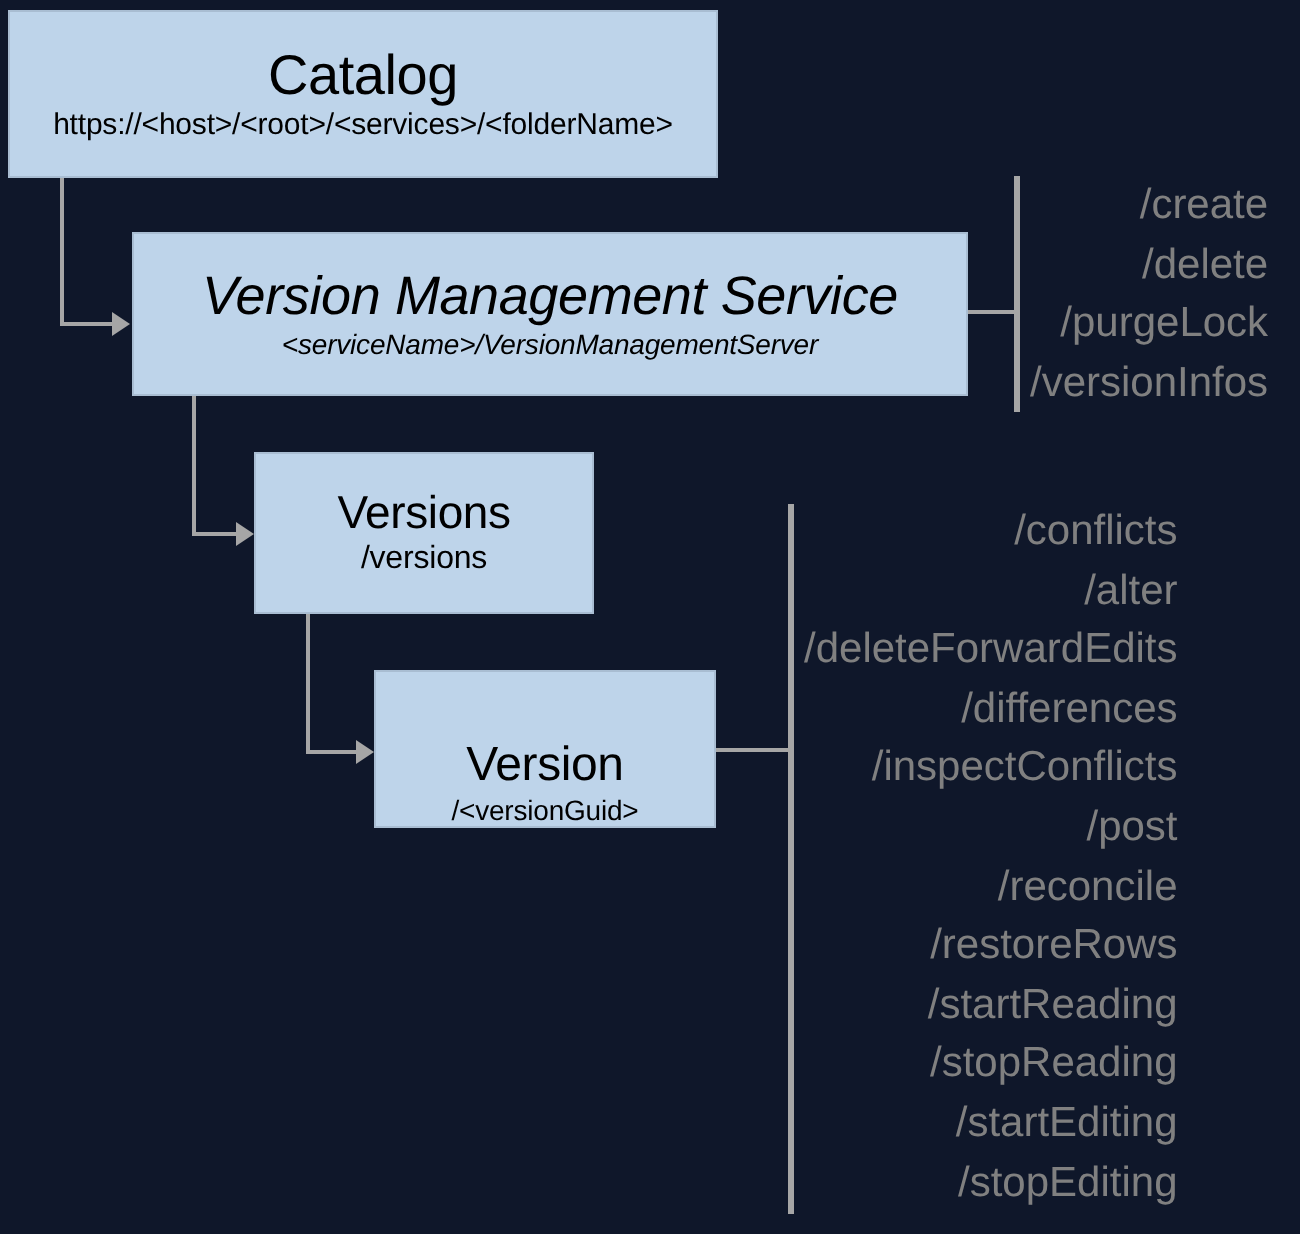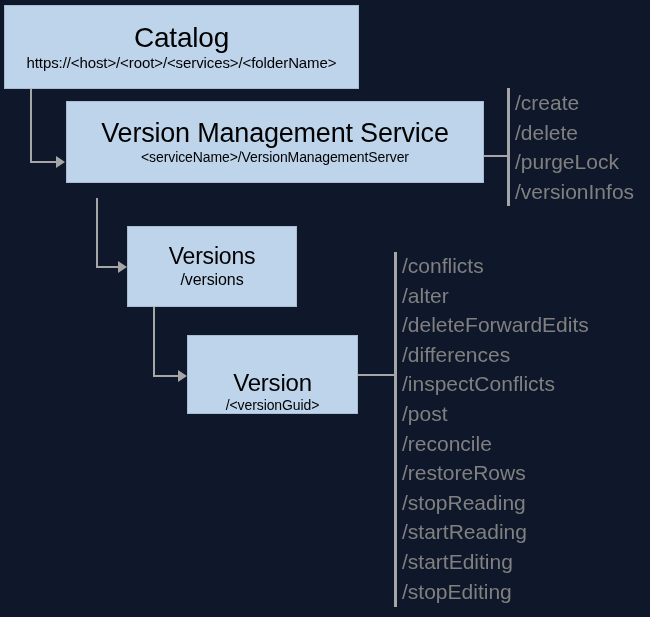--- a/index.html
+++ b/index.html
@@ -38,39 +38,40 @@
   .node .subtitle {
     white-space: nowrap;
     letter-spacing: -0.1px;
   }
 
   
   #node-catalog   { left: 4px;   top: 5px;   width: 355px; height: 84px; }
   #node-catalog .title    { font-size: 28px; margin-bottom: 1px; }
   #node-catalog .subtitle { font-size: 15px; }
 
-  #node-vms       { left: 66px;  top: 101px; width: 418px; height: 82px; }
+  #node-vms       { left: 66px;  top: 116px; width: 418px; height: 82px; font-style: italic; }
   #node-vms .title    { font-size: 27px; margin-bottom: 2px; }
   #node-vms .subtitle { font-size: 14px; }
 
   #node-versions  { left: 127px; top: 226px; width: 170px; height: 81px; }
   #node-versions .title    { font-size: 23px; margin-bottom: 2px; }
   #node-versions .subtitle { font-size: 16px; }
 
   #node-version   { left: 187px; top: 335px; width: 171px; height: 79px; justify-content: flex-end; }
   #node-version .title    { font-size: 24px; margin-bottom: 2px; }
   #node-version .subtitle { font-size: 14px; }
 
   
   .ops {
     position: absolute;
     color: #808080;
     font-size: 21px;
     line-height: 29.6px;
     white-space: nowrap;
+    text-align: right;
   }
   .ops .op { display: block; }
   #ops-vms      { left: 515px; top: 88px; }
   #ops-version  { left: 402px; top: 251px; font-size: 21px; line-height: 29.6px; }
 
   
   .line {
     position: absolute;
     background: #a6a6a6;
   }
@@ -142,19 +143,19 @@
 
   <div class="ops" id="ops-version">
       <span class="op">/conflicts</span>
       <span class="op">/alter</span>
       <span class="op">/deleteForwardEdits</span>
       <span class="op">/differences</span>
       <span class="op">/inspectConflicts</span>
       <span class="op">/post</span>
       <span class="op">/reconcile</span>
       <span class="op">/restoreRows</span>
+      <span class="op">/startReading</span>
       <span class="op">/stopReading</span>
-      <span class="op">/startReading</span>
       <span class="op">/startEditing</span>
       <span class="op">/stopEditing</span>
     </div>
 
 </div>
 
 </body></html>

